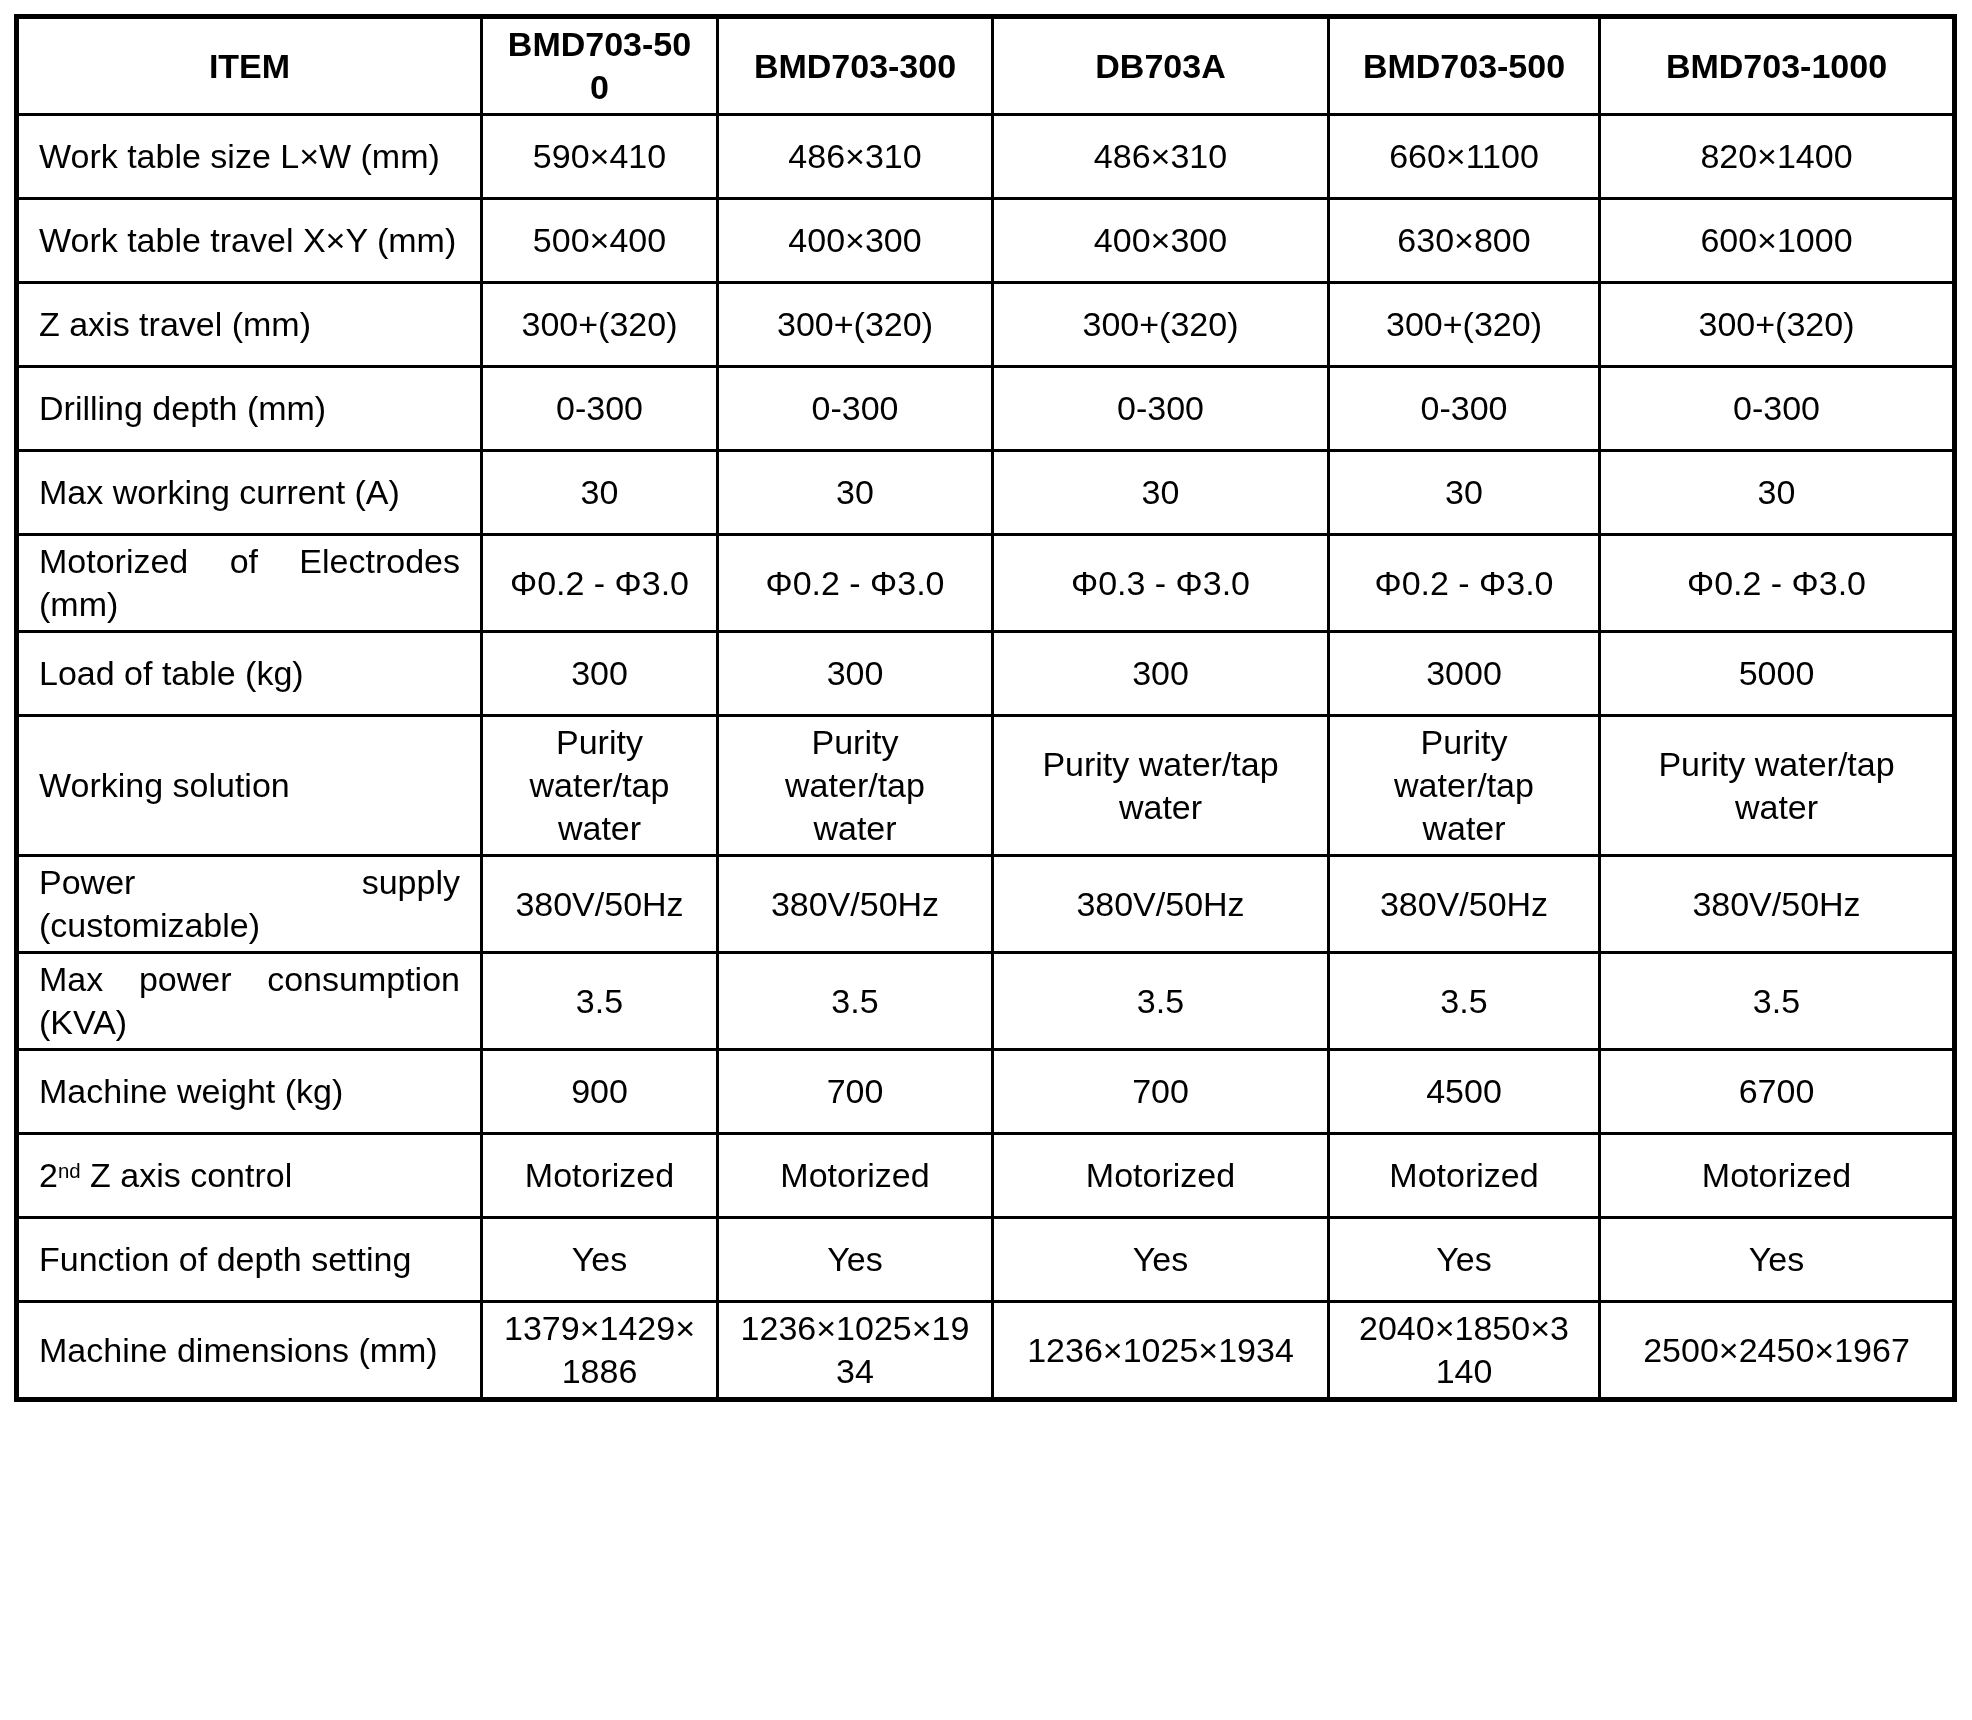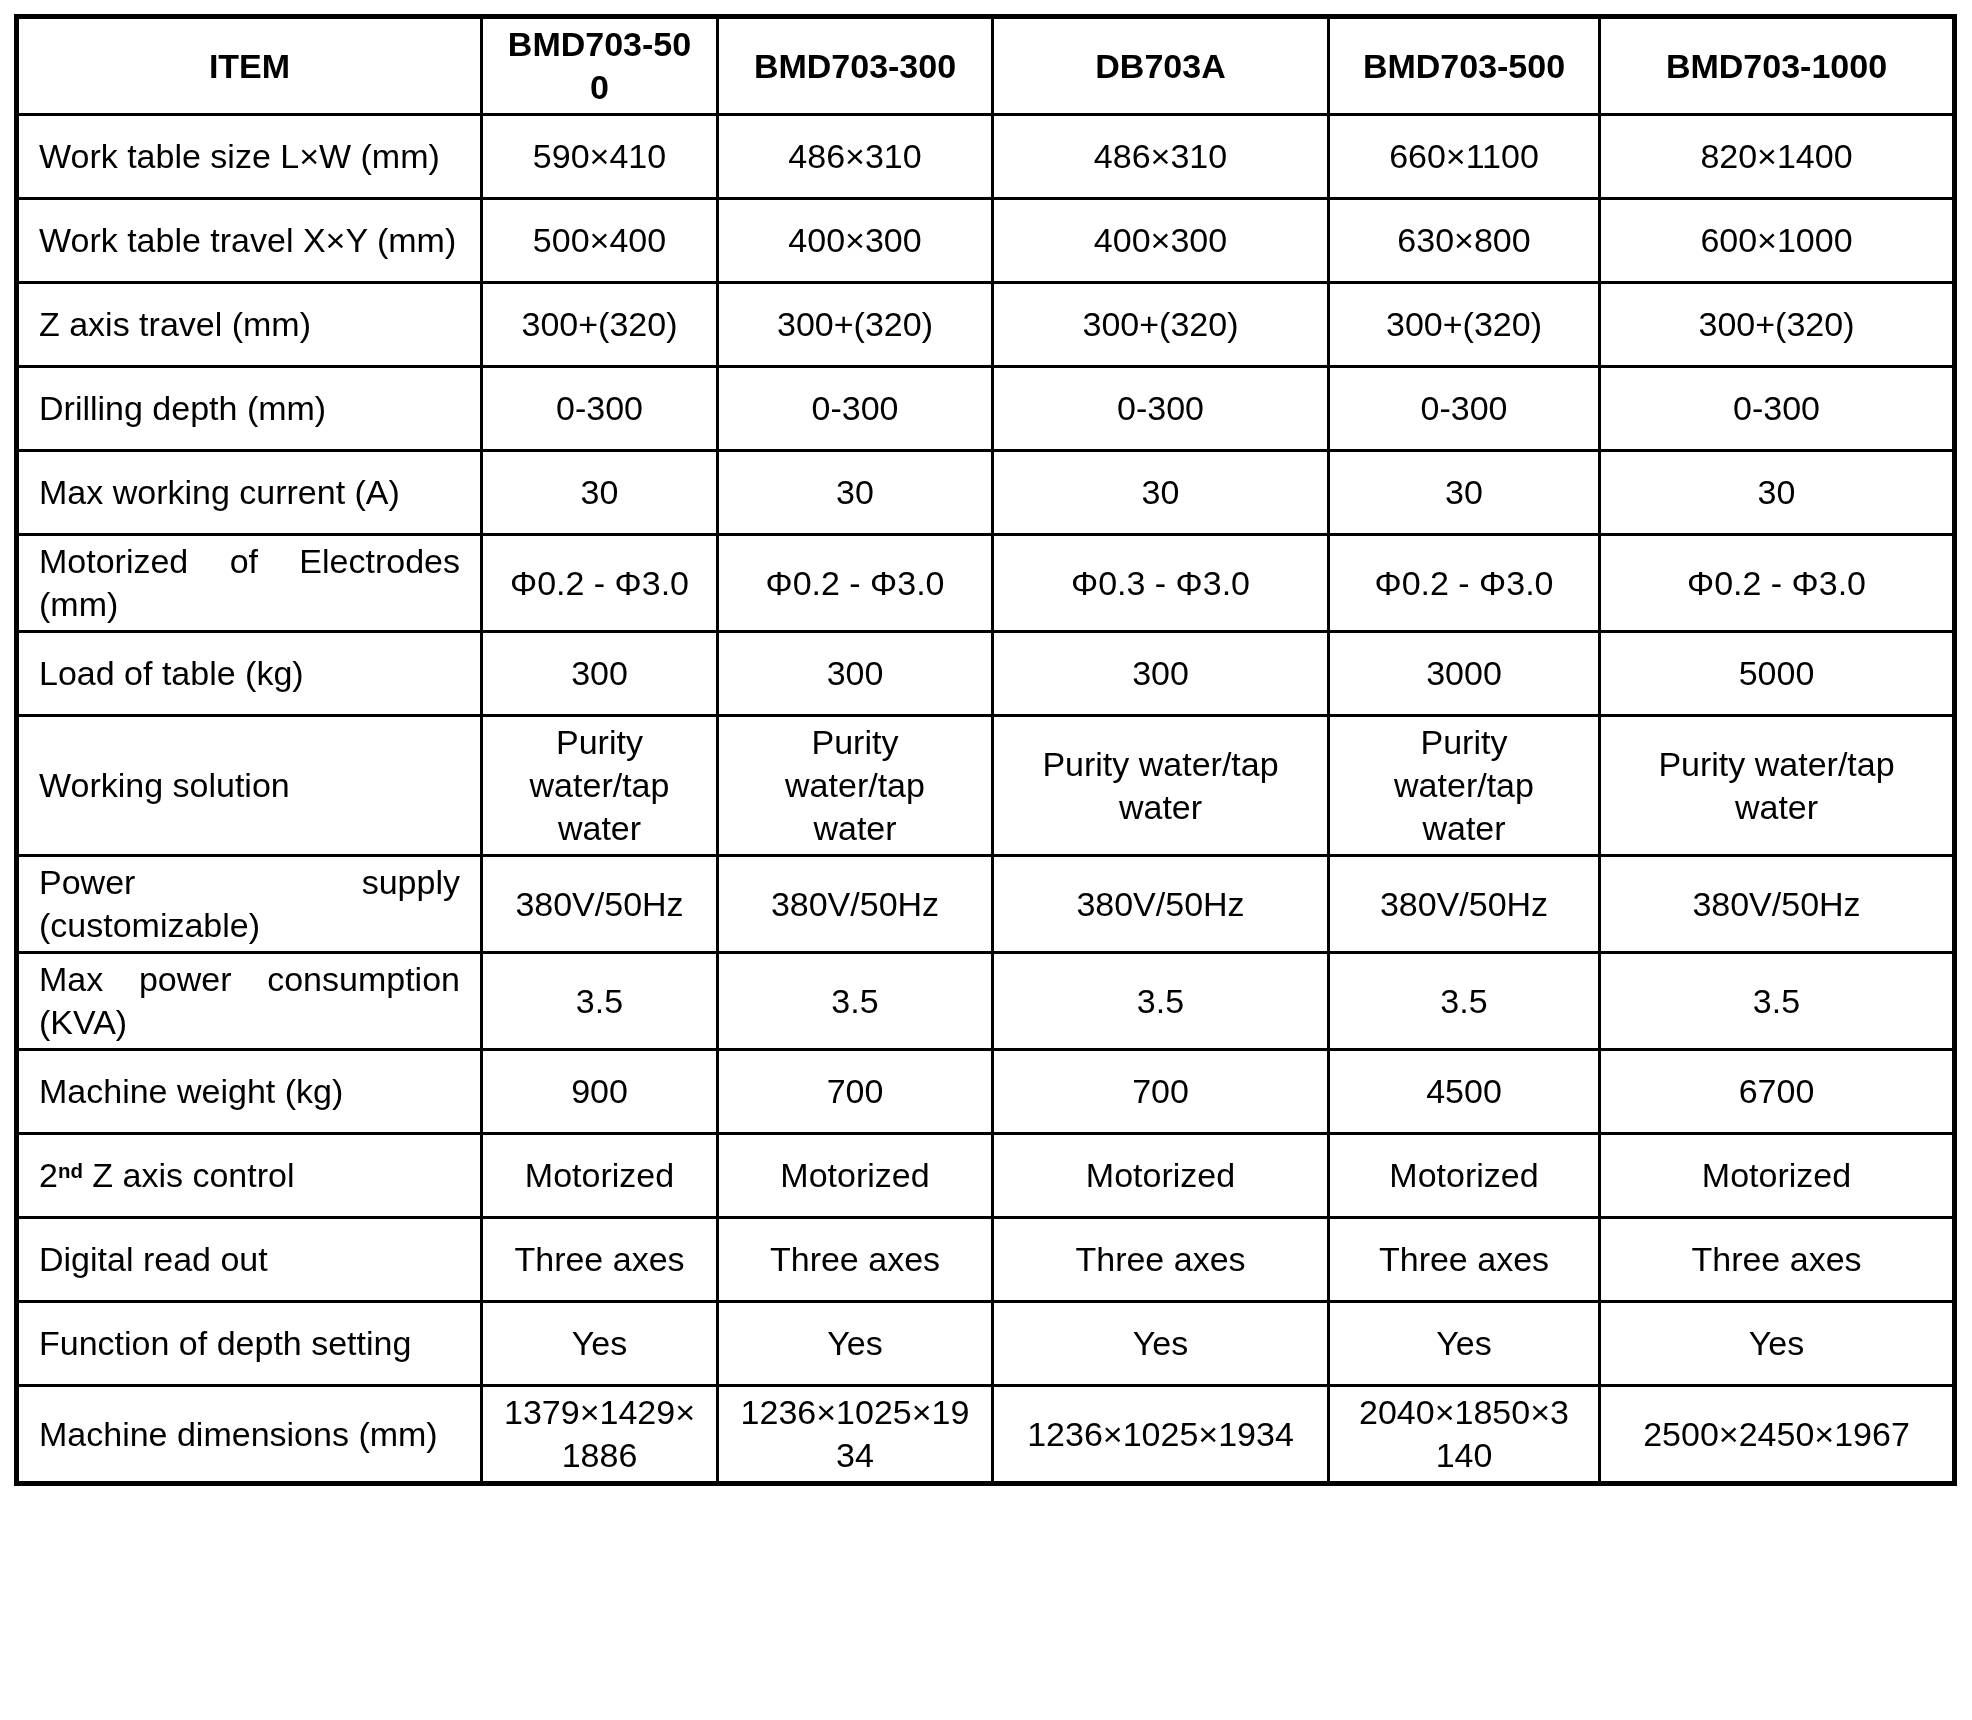--- a/index.html
+++ b/index.html
@@ -46,21 +46,20 @@
   td.val {
     text-align: center;
     overflow-wrap: anywhere;
   }
   sup.ord {
     font-size: 0.6em;
     line-height: 0;
     position: relative;
     top: -0.45em;
     vertical-align: baseline;
-    font-weight: bold;
   }
 </style>
 </head>
 <body>
 
 <table class="spec">
   <colgroup>
     <col class="c0">
       <col class="c1">
       <col class="c2">
@@ -169,28 +168,20 @@
       </tr>
       <tr>
         <td class="item"><span>2</span><sup class="ord">nd</sup><span> Z axis control</span></td>
         <td class="val">Motorized</td>
         <td class="val">Motorized</td>
         <td class="val">Motorized</td>
         <td class="val">Motorized</td>
         <td class="val">Motorized</td>
       </tr>
       <tr>
-        <td class="item">Digital read out</td>
-        <td class="val">Three axes</td>
-        <td class="val">Three axes</td>
-        <td class="val">Three axes</td>
-        <td class="val">Three axes</td>
-        <td class="val">Three axes</td>
-      </tr>
-      <tr>
         <td class="item">Function of depth setting</td>
         <td class="val">Yes</td>
         <td class="val">Yes</td>
         <td class="val">Yes</td>
         <td class="val">Yes</td>
         <td class="val">Yes</td>
       </tr>
       <tr>
         <td class="item">Machine dimensions (mm)</td>
         <td class="val">1379×1429×1886</td>

